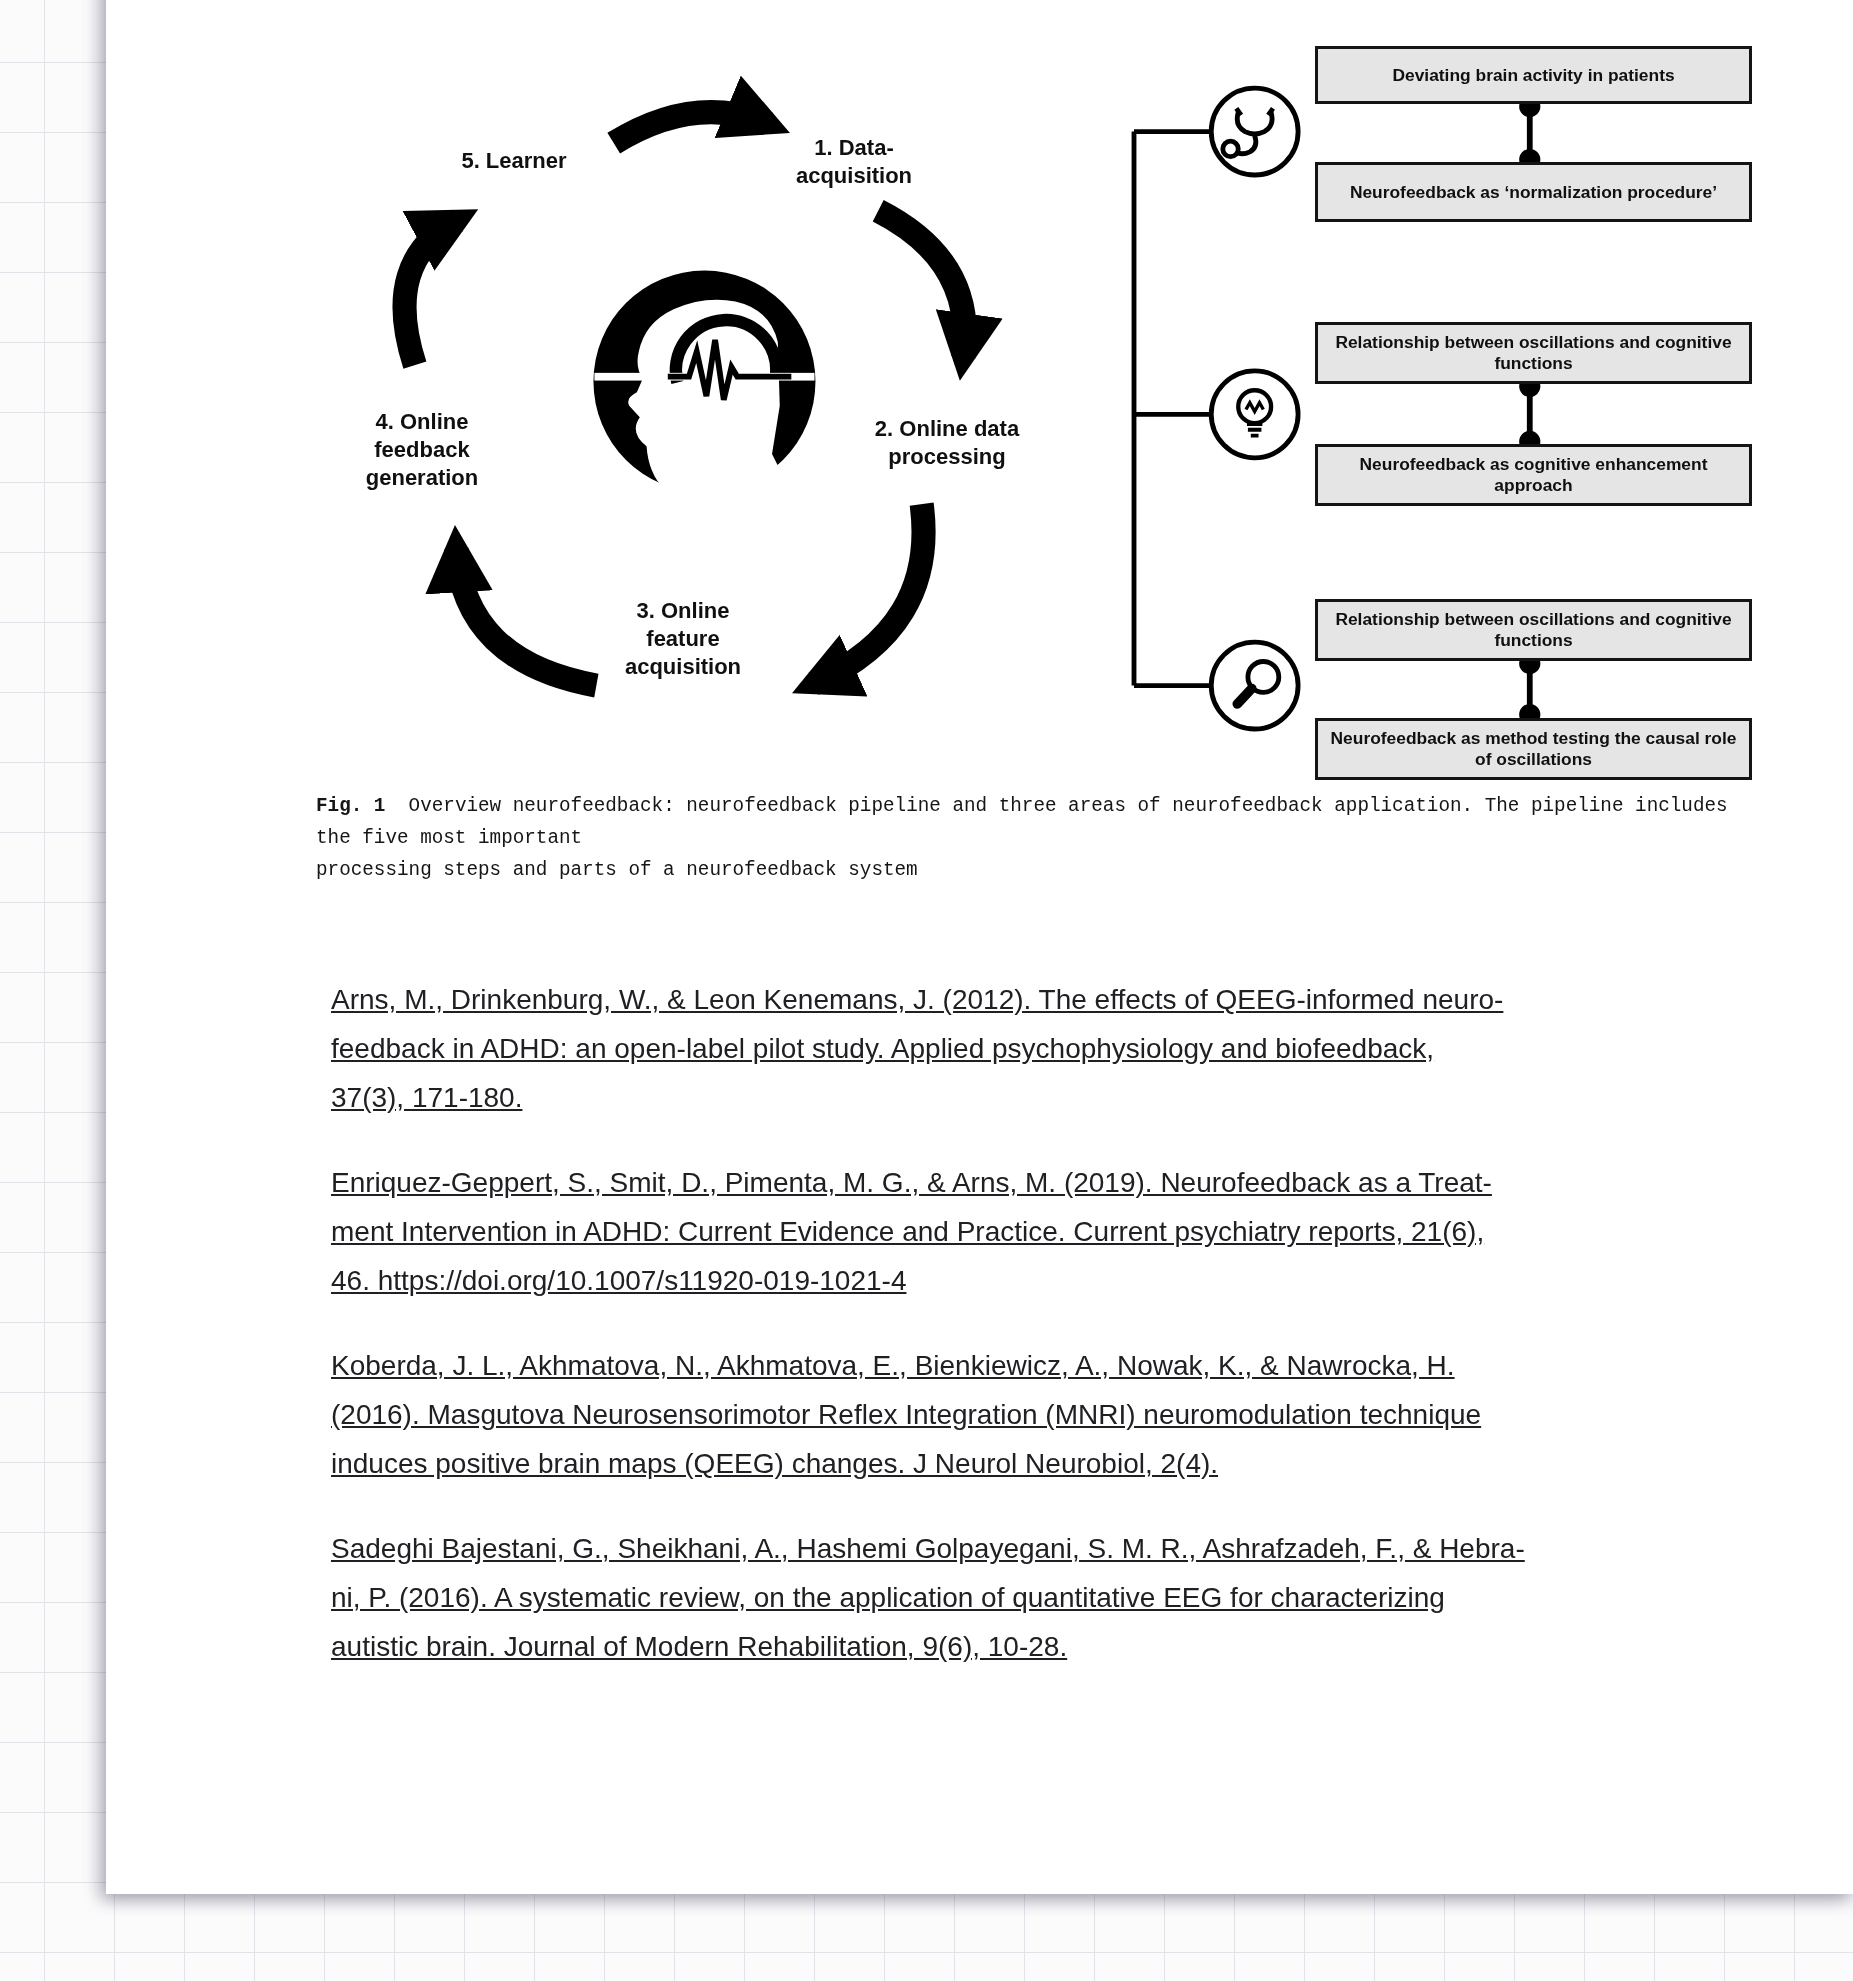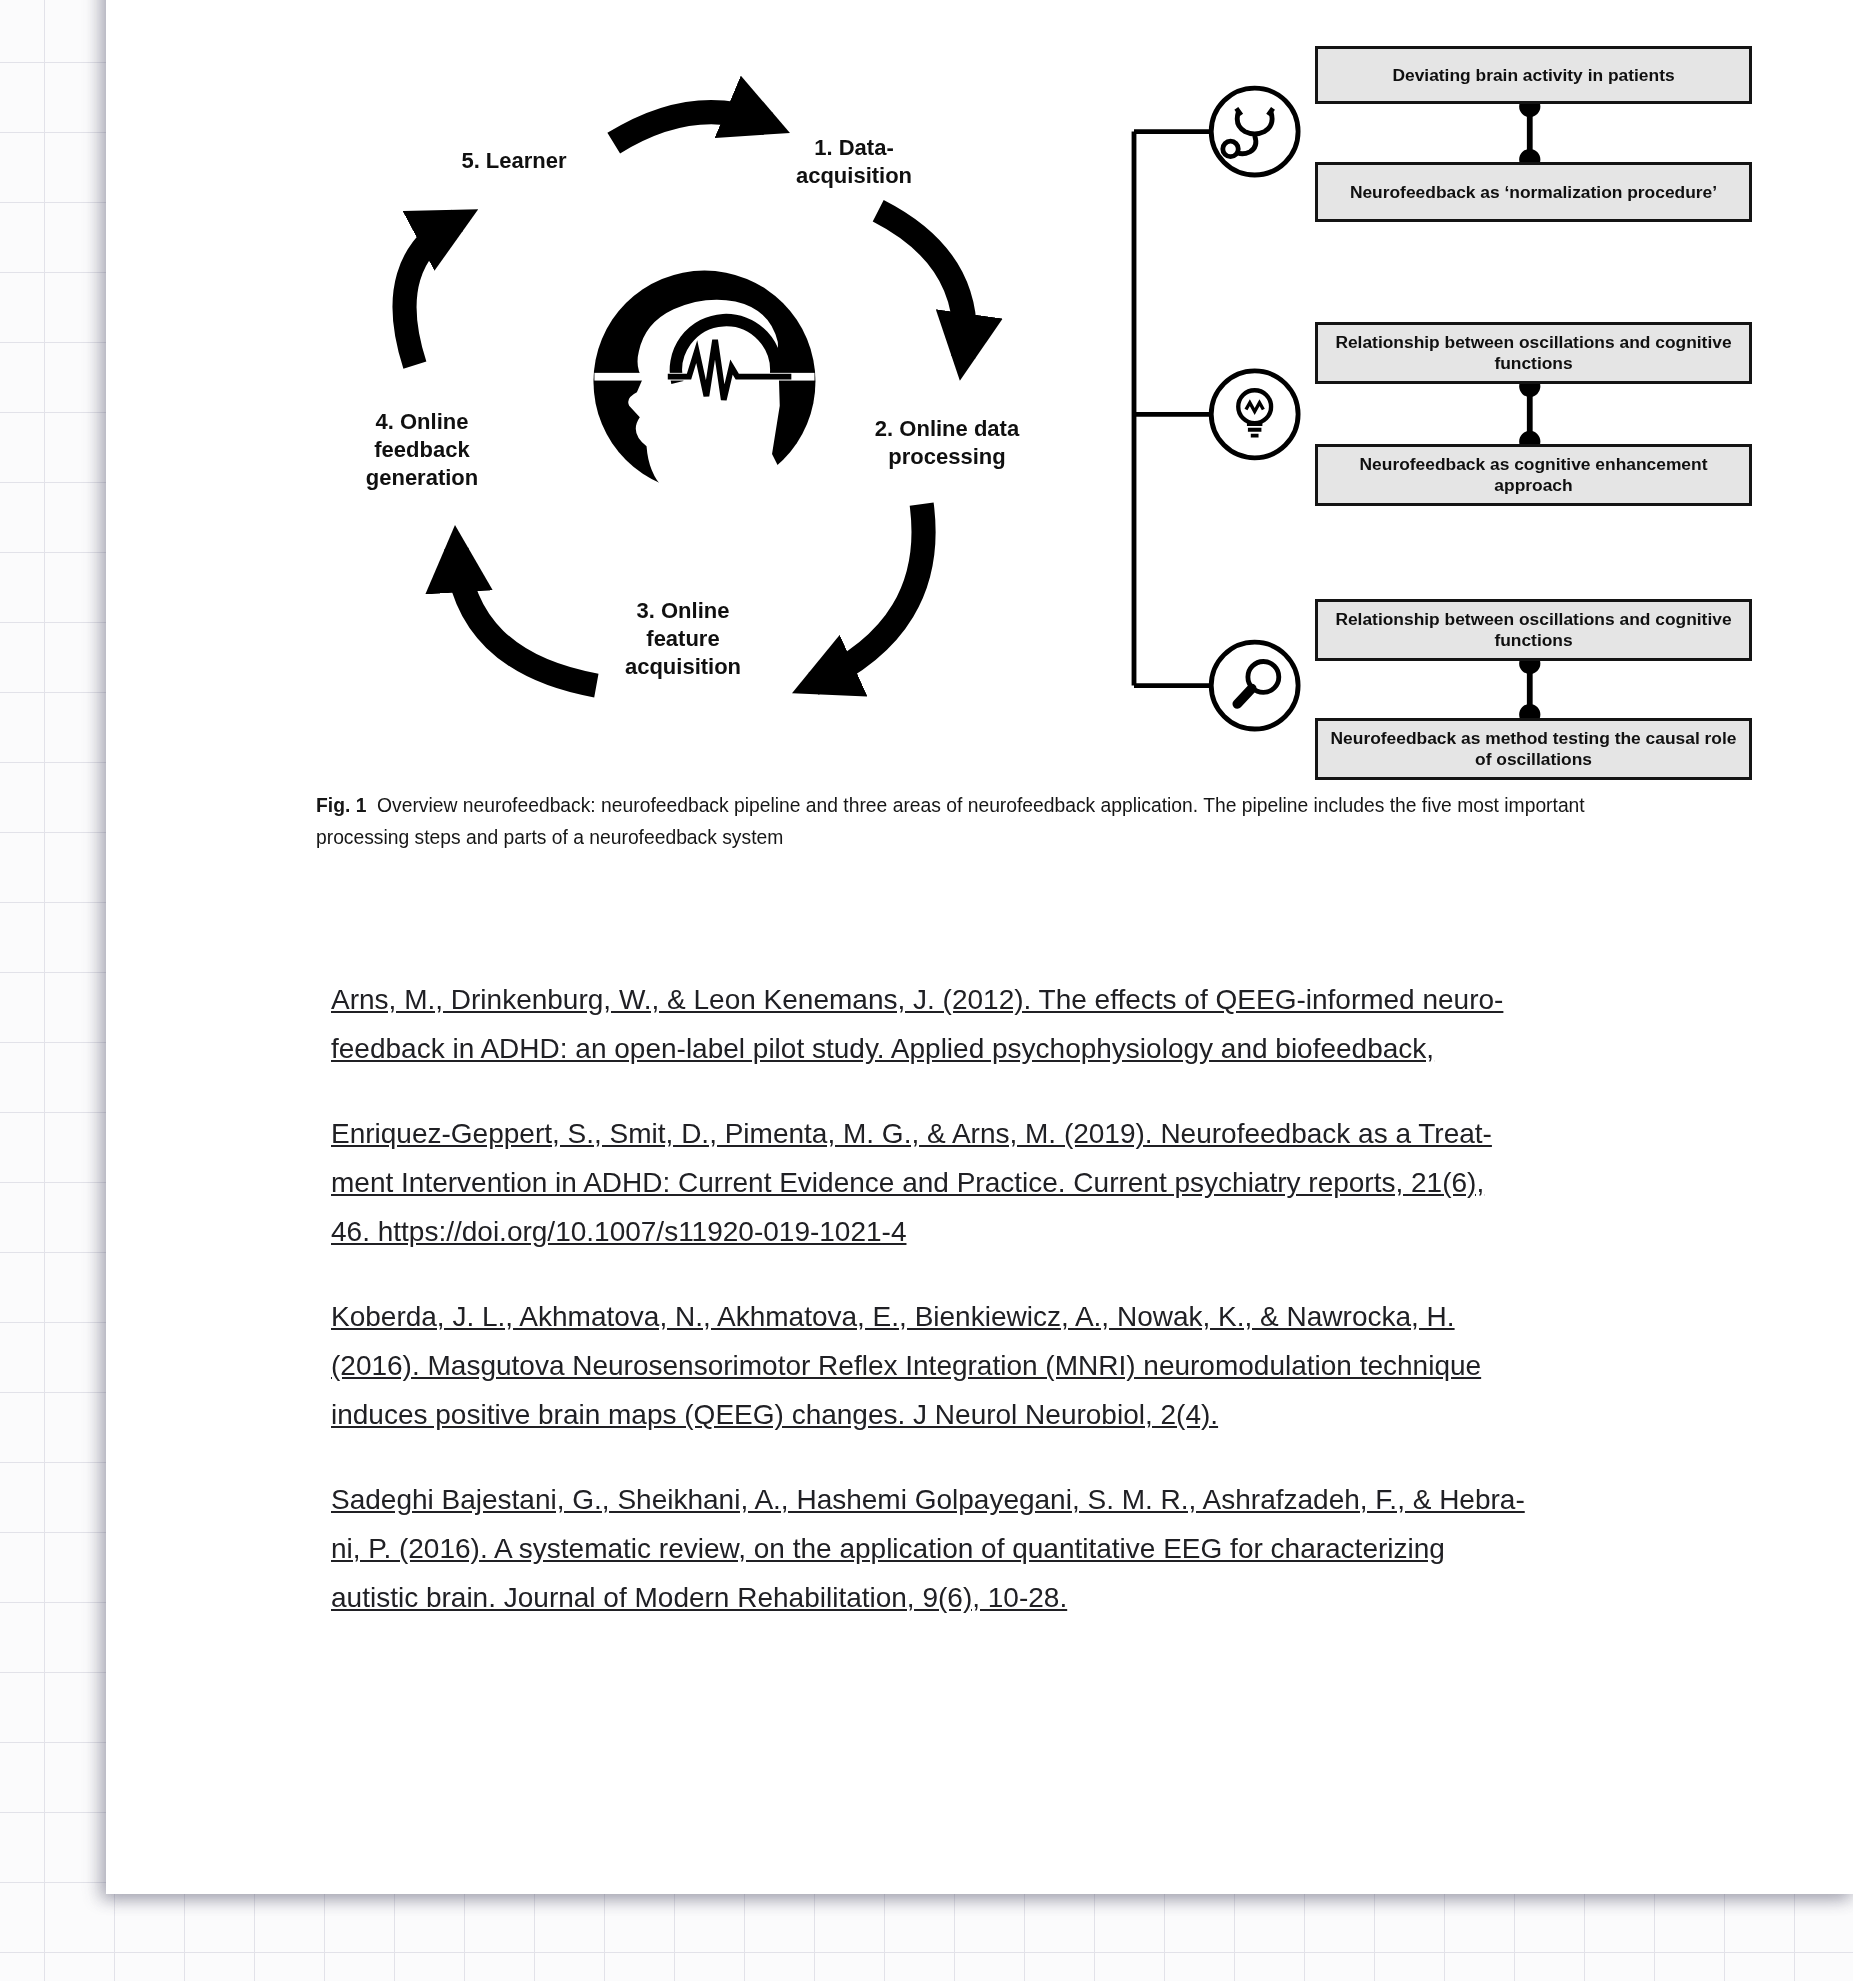--- a/index.html
+++ b/index.html
@@ -30,21 +30,21 @@
     font-size:22px;line-height:28px;font-weight:600;color:#101010;white-space:nowrap;
   }
   .appbox{
     position:absolute;left:1026px;width:437px;box-sizing:border-box;
     background:#e5e5e5;border:3.9px solid #141414;
     display:flex;align-items:center;justify-content:center;text-align:center;
     font-size:17.4px;line-height:21px;font-weight:700;color:#101010;padding:1.9px 5.8px;
   }
   .caption{
     position:absolute;left:27px;top:838px;width:1437px;
-    font-family:Liberation Sans, sans-serif;font-size:19.3px;line-height:32px;color:#161616;
+    font-family:Liberation Mono, monospace;font-size:19.3px;line-height:32px;color:#161616;
   }
   .caption b{font-weight:700;}
   .references{position:absolute;left:225px;top:1052px;width:1448px;}
   .ref{margin:0 0 36px 0;font-size:28px;line-height:49px;color:#202024;text-decoration:underline;}
   .ref div{white-space:nowrap;}
 </style>
 </head>
 <body>
 
 <div class="page">
@@ -144,20 +144,21 @@
     <div class="caption">
       <div><b>Fig. 1</b>&nbsp;&nbsp;<span>Overview neurofeedback: neurofeedback pipeline and three areas of neurofeedback application. The pipeline includes the five most important</span></div>
       <div>processing steps and parts of a neurofeedback system</div>
     </div>
   </div>
 
   <div class="references">
     <div class="ref">
       <div>Arns, M., Drinkenburg, W., &amp; Leon Kenemans, J. (2012). The effects of QEEG-informed neuro-</div>
       <div>feedback in ADHD: an open-label pilot study. Applied psychophysiology and biofeedback,</div>
+      <div>37(3), 171-180.</div>
     </div>
     <div class="ref">
       <div>Enriquez-Geppert, S., Smit, D., Pimenta, M. G., &amp; Arns, M. (2019). Neurofeedback as a Treat-</div>
       <div>ment Intervention in ADHD: Current Evidence and Practice. Current psychiatry reports, 21(6),</div>
       <div>46. https://doi.org/10.1007/s11920-019-1021-4</div>
     </div>
     <div class="ref">
       <div>Koberda, J. L., Akhmatova, N., Akhmatova, E., Bienkiewicz, A., Nowak, K., &amp; Nawrocka, H.</div>
       <div>(2016). Masgutova Neurosensorimotor Reflex Integration (MNRI) neuromodulation technique</div>
       <div>induces positive brain maps (QEEG) changes. J Neurol Neurobiol, 2(4).</div>

